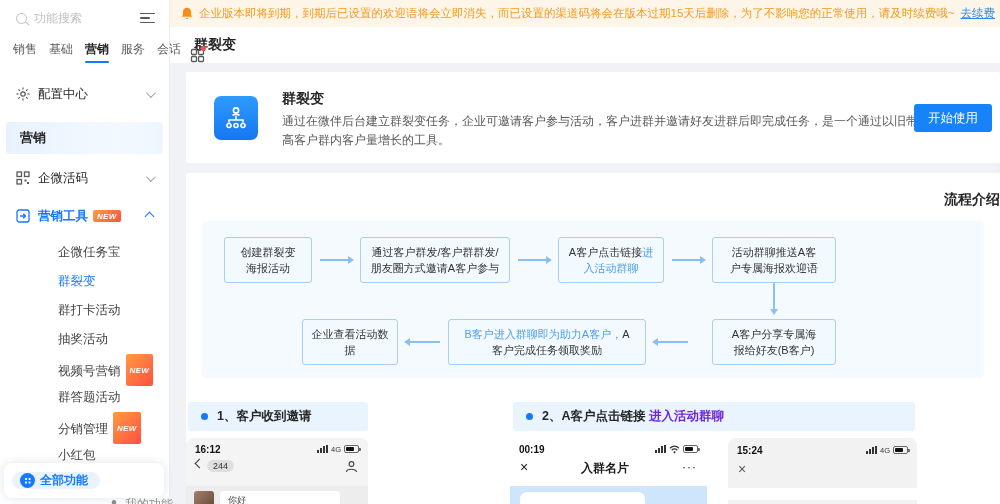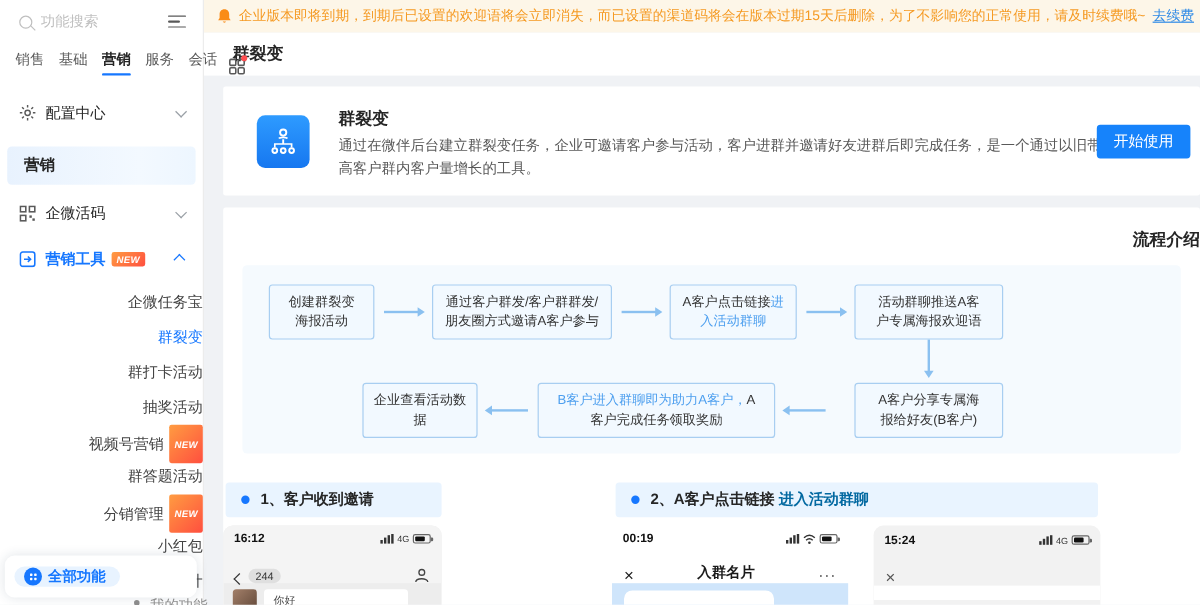--- a/index.html
+++ b/index.html
@@ -34,21 +34,21 @@
   .section-hd { margin:14px 6px 0 6px; height:32px; border-radius:4px;
     background:linear-gradient(90deg,#E8F2FE 0%, #F3F9FF 70%, #EDF6FF 100%);
     display:flex; align-items:center; padding-left:14px; font-size:13px; font-weight:bold; color:#262626;}
   .group-row { display:flex; align-items:center; height:28px; margin:10px 16px 0 16px; cursor:pointer;}
   .group-row .lbl { font-size:12.5px; color:#262626; margin-left:8px; flex:1; white-space:nowrap;}
   .group-row.blue .lbl { color:#1677FF; font-weight:bold; }
   .badge-new { display:inline-block; font-size:8px; font-weight:bold; font-style:italic; color:#fff;
     background:linear-gradient(135deg,#FF9C41,#FF4F3F); border-radius:2px; padding:1.5px 4px 1px 4px;
     margin-left:5px; vertical-align:2px; letter-spacing:.3px;}
   .subnav { list-style:none; margin-top:8px; }
-  .subnav li { height:29px; line-height:29px; padding-left:58px; font-size:12.5px; color:#434343; cursor:pointer; white-space:nowrap;text-align:right;}
+  .subnav li { height:29px; line-height:29px; padding-left:58px; font-size:12.5px; color:#434343; cursor:pointer; white-space:nowrap;}
   .subnav li.active { color:#1677FF; }
   .side-footer { position:absolute; left:4px; right:5px; bottom:6px; height:35px; background:#fff;
     border-radius:8px; box-shadow:0 0 10px rgba(31,56,88,.14); display:flex; align-items:center; padding:0 8px; gap:8px; z-index:6;}
   .all-pill { display:flex; align-items:center; gap:5px; background:#E8F3FF; border-radius:15px; height:17px;
     padding:0 12px 0 8px; cursor:pointer;}
   .all-pill .cir { width:15px; height:15px; border-radius:50%; background:#1677FF; position:relative;}
   .all-pill .cir::after{ content:""; position:absolute; left:4.5px; top:4.5px; width:2.5px; height:2.5px; background:#fff; border-radius:.5px;
     box-shadow:3.5px 0 0 #fff, 0 3.5px 0 #fff, 3.5px 3.5px 0 #fff;}
   .all-pill .t { font-size:12px; font-weight:bold; color:#1677FF; white-space:nowrap;}
   .mine { display:flex; align-items:center; gap:5px; color:#8C8C8C; font-size:12px; cursor:pointer; white-space:nowrap;margin-top:48px;}
@@ -86,39 +86,39 @@
   .ar-l { position:absolute; height:2px; background:#8AC0F0; }
   .ar-l::before { content:""; position:absolute; left:-6px; top:-3px; border:4px solid transparent; border-right:6px solid #8AC0F0;}
   .ar-d { position:absolute; width:2px; background:#8AC0F0; }
   .ar-d::after { content:""; position:absolute; bottom:-6px; left:-3px; border:4px solid transparent; border-top:6px solid #8AC0F0;}
 
   .steps { position:relative; margin-top:24px; height:110px; }
   .band { position:absolute; top:0; height:29px; background:#E9F4FF; border-radius:3px;
     display:flex; align-items:center; padding-left:13px; gap:9px; }
   .band .dot { width:7px; height:7px; border-radius:50%; background:#1677FF; }
   .band .bt { font-size:12.5px; font-weight:bold; color:#262626; white-space:nowrap;}
-  .band .bt .lk { color:#0369a1; }
+  .band .bt .lk { color:#6d28d9; }
   .band1 { left:2px; width:180px; } .band2 { left:327px; width:402px; }
 
   .phone { position:absolute; top:36px; border-radius:8px 8px 0 0; overflow:hidden; }
   .p1 { left:0;  width:182px; height:72px; background:#EDEDED; }
   .p2 { left:324px; width:197px; height:72px; background:#fff; }
   .p3 { left:542px; width:189px; height:72px; background:#F2F2F2; }
   .status { display:flex; align-items:center; height:22px; padding:0 9px; }
   .p1 .status,.p1 .pnav { background:#F4F4F4; }
   .p3 .status { height:24px; }
   .time { font-size:10px; font-weight:bold; color:#111; flex:1; }
   .bars { display:flex; align-items:flex-end; gap:1px; margin-right:3px;}
   .bars i { display:block; width:2px; background:#333; }
   .bars i:nth-child(1){height:3px}.bars i:nth-child(2){height:5px}.bars i:nth-child(3){height:7px}.bars i:nth-child(4){height:8px}
   .net { font-size:7.5px; color:#333; margin-right:3px; }
   .bat { width:15px; height:8px; border:1px solid #666; border-radius:2px; position:relative;}
   .bat::before { content:""; position:absolute; left:1px; top:1px; bottom:1px; width:60%; background:#111; border-radius:1px;}
   .bat::after { content:""; position:absolute; right:-3px; top:2px; width:2px; height:3px; background:#666; border-radius:0 1px 1px 0;}
-  .pnav { display:flex; align-items:flex-end; height:26px; padding:0 10px; }
+  .pnav { display:flex; align-items:flex-start; height:26px; padding:0 10px; }
   .backchev { width:7px; height:7px; border-left:1.6px solid #333; border-bottom:1.6px solid #333; transform:rotate(45deg); }
   .cnt-badge { background:#DFDFDF; color:#333; font-size:9px; border-radius:8px; padding:1px 6px; margin-left:4px;}
   .blur-name { width:42px; height:9px; background:#8f8f8f; border-radius:2px; filter:blur(2px); margin:0 auto;}
   .pnav .mid { flex:1; }
   .chatrow { display:flex; padding:5px 8px 0 8px; }
   .avatar { width:20px; height:20px; border-radius:3px; background:linear-gradient(135deg,#a3806a,#5d4435);}
   .bubble { margin-left:6px; background:#fff; border-radius:3px; padding:3px 10px 8px 8px; font-size:9px; color:#444;
     filter:blur(.5px); min-width:120px;}
   .xclose { font-size:14px; color:#1a1a1a; line-height:1; }
   .p3 .xclose { color:#555; }

